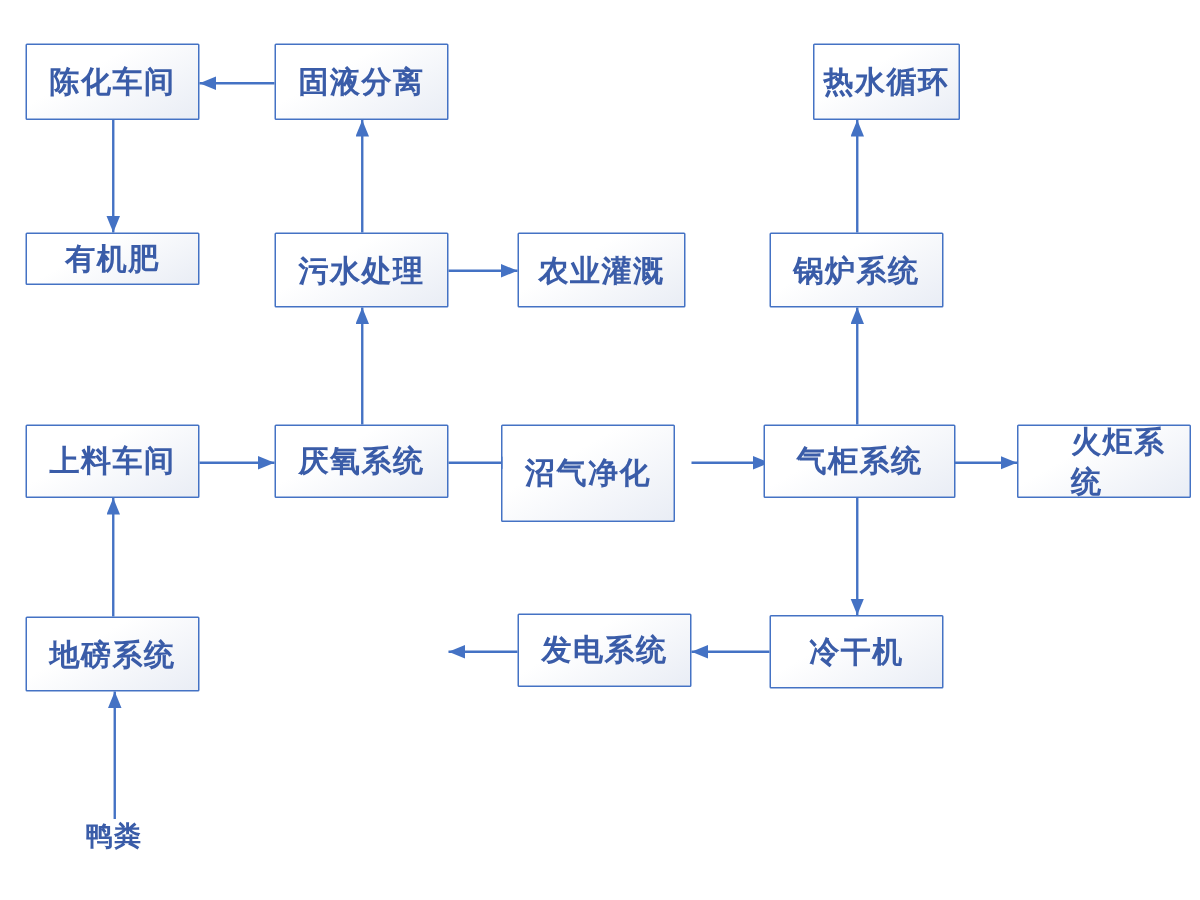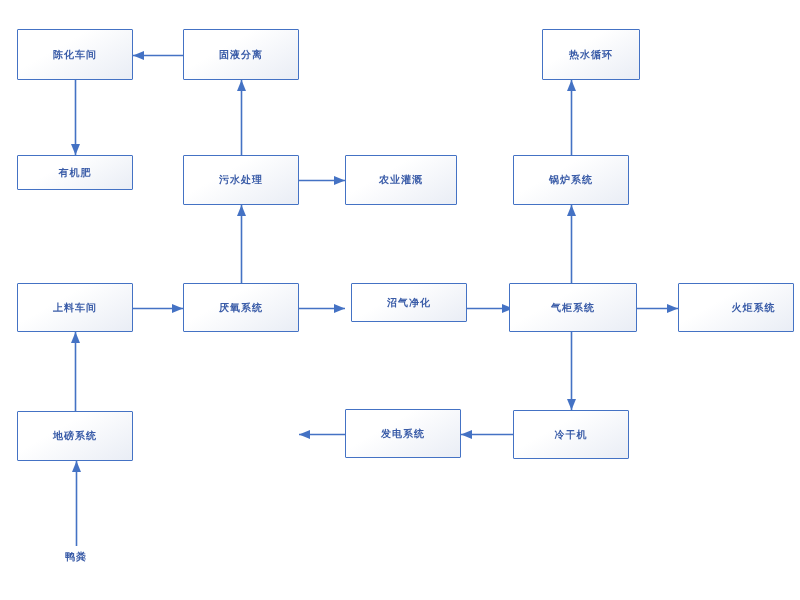--- a/index.html
+++ b/index.html
@@ -16,32 +16,32 @@
     left: 0; top: 0;
     width: 800px; height: 600px;
     pointer-events: none;
   }
   .node {
     position: absolute;
     box-sizing: border-box;
     border: 1.4px solid var(--box-border, #4472C4);
     background: linear-gradient(150deg, #ffffff 35%, var(--box-fill-end, #e9edf5) 100%);
     color: var(--box-text, #3A5CA8);
-    font-size: 10px;
+    font-size: 20px;
     font-weight: 600;
     letter-spacing: 1px;
     display: flex;
     align-items: center;
     justify-content: center;
     border-radius: 1px;
   }
   .free-label {
     position: absolute;
     color: var(--box-text, #3A5CA8);
-    font-size: 10px;
+    font-size: 18px;
     font-weight: 600;
     letter-spacing: 1px;
     display: flex;
     align-items: center;
     justify-content: center;
   }
   #edges-layer line { stroke: var(--arrow, #4472C4); stroke-width: 1.6; }
   #arrowhead path { fill: var(--arrow, #4472C4); }
 </style>
 </head>
@@ -77,21 +77,21 @@
   <div class="node" style="left:183px; top:29px;  width:116px; height:51px;">固液分离</div>
   <div class="node" style="left:542px; top:29px;  width:98px; height:51px;">热水循环</div>
 
   <div class="node" style="left:17px;  top:155px; width:116px; height:35px;">有机肥</div>
   <div class="node" style="left:183px; top:155px; width:116px; height:50px;">污水处理</div>
   <div class="node" style="left:345px; top:155px; width:112px; height:50px;">农业灌溉</div>
   <div class="node" style="left:513px; top:155px; width:116px; height:50px;">锅炉系统</div>
 
   <div class="node" style="left:17px;  top:283px; width:116px; height:49px;">上料车间</div>
   <div class="node" style="left:183px; top:283px; width:116px; height:49px;">厌氧系统</div>
-  <div class="node" style="left:351px; top:283px; width:116px; height:39px;">沼气净化</div>
+  <div class="node" style="left:334px; top:283px; width:116px; height:65px;">沼气净化</div>
   <div class="node" style="left:509px; top:283px; width:128px; height:49px;">气柜系统</div>
   <div class="node" style="left:678px; top:283px; width:116px; height:49px;padding-left:35px;">火炬系统</div>
 
   <div class="node" style="left:17px;  top:411px; width:116px; height:50px;">地磅系统</div>
   <div class="node" style="left:345px; top:409px; width:116px; height:49px;">发电系统</div>
   <div class="node" style="left:513px; top:410px; width:116px; height:49px;">冷干机</div>
 
   <div class="free-label" style="left:46px; top:546px; width:60px; height:22px;">鸭粪</div>
 
 </div>

